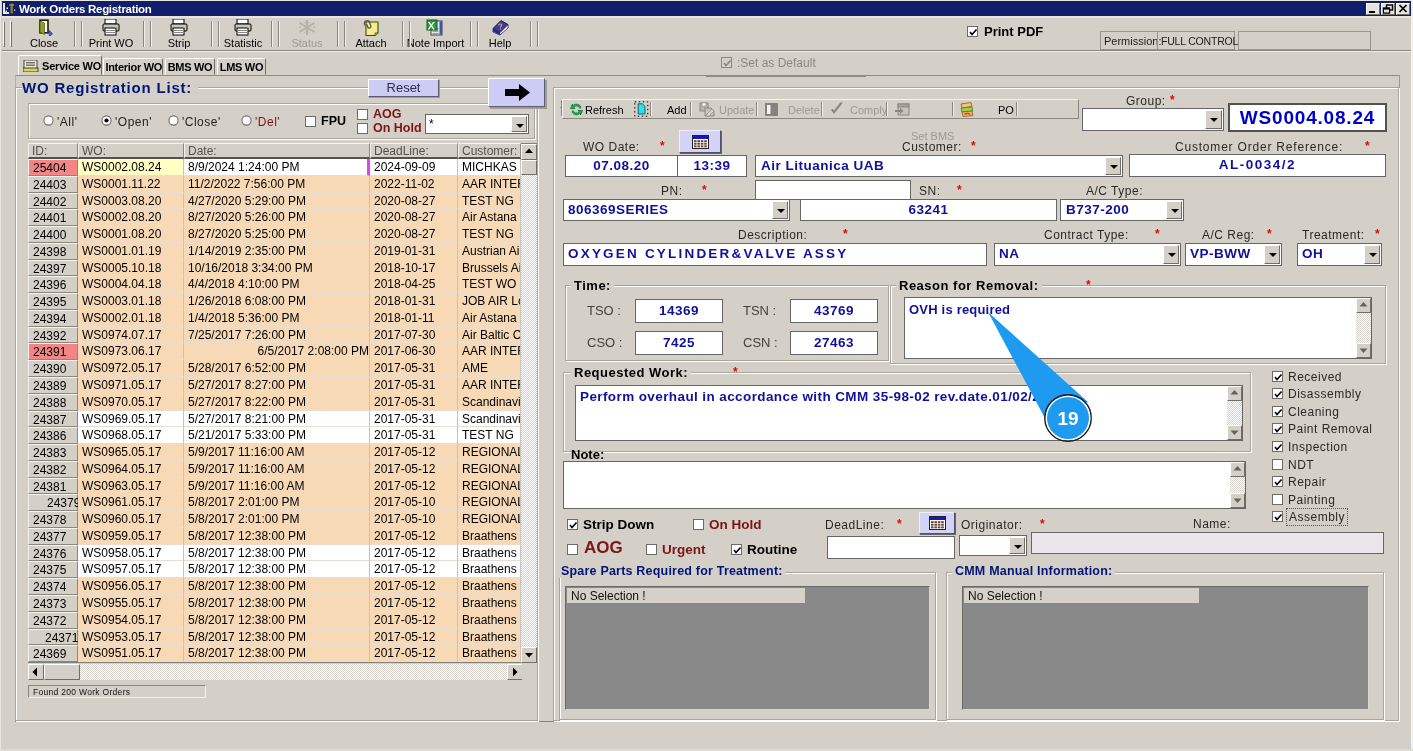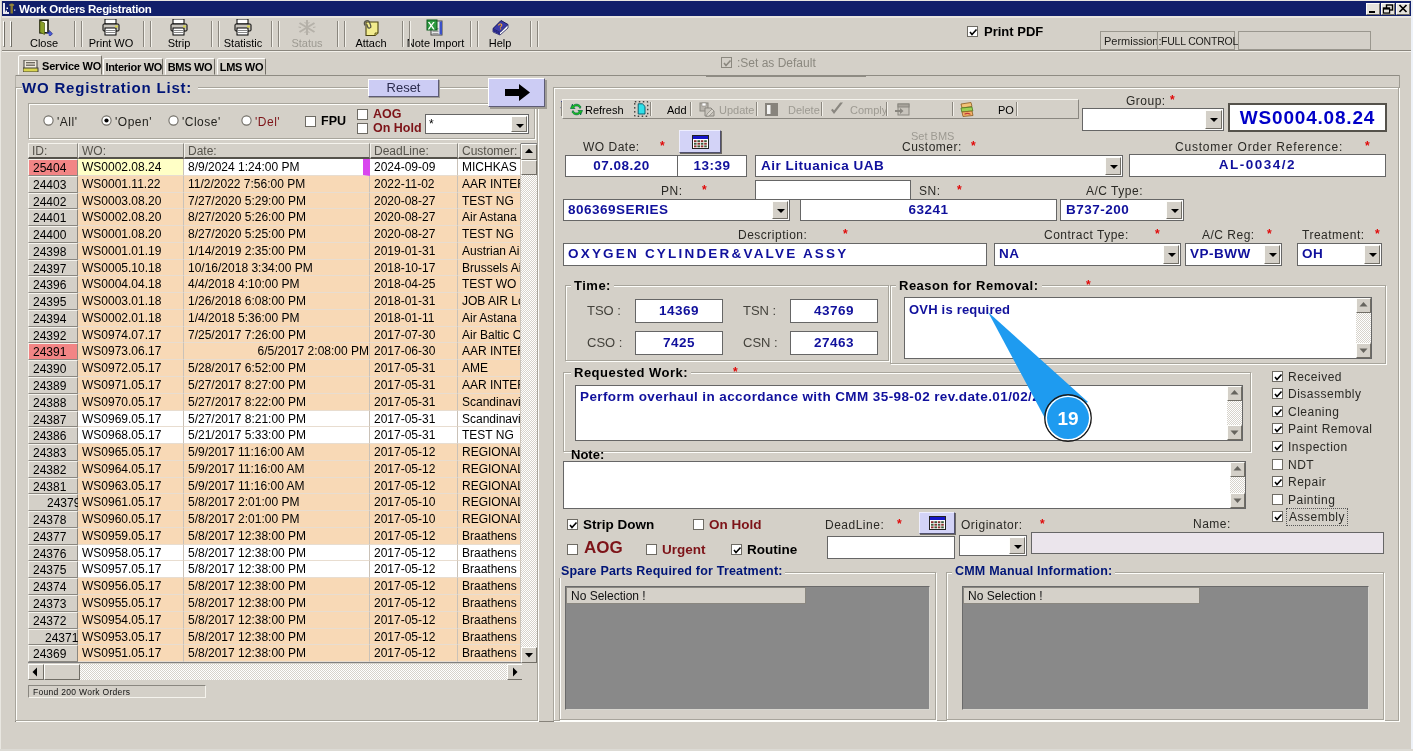--- a/index.html
+++ b/index.html
@@ -244,31 +244,31 @@
 
 <div id="grid"></div>
 <div class="abs" style="left:28px;top:143px;width:509px;height:520px;border:1px solid #808080;background:#fff;"></div>
 <div class="abs" style="left:28px;top:143px;width:50px;height:16px;background:#d4d0c8;border:1px solid;border-color:#f5f3ed #8a8780 #8a8780 #f5f3ed;border-bottom:2px solid #55524b;font-size:12px;color:#55524b;padding:0px 0 0 3px;">ID:</div>
 <div class="abs" style="left:78px;top:143px;width:106px;height:16px;background:#d4d0c8;border:1px solid;border-color:#f5f3ed #8a8780 #8a8780 #f5f3ed;border-bottom:2px solid #55524b;font-size:12px;color:#55524b;padding:0px 0 0 3px;">WO:</div>
 <div class="abs" style="left:184px;top:143px;width:186px;height:16px;background:#d4d0c8;border:1px solid;border-color:#f5f3ed #8a8780 #8a8780 #f5f3ed;border-bottom:2px solid #55524b;font-size:12px;color:#55524b;padding:0px 0 0 3px;">Date:</div>
 <div class="abs" style="left:370px;top:143px;width:88px;height:16px;background:#d4d0c8;border:1px solid;border-color:#f5f3ed #8a8780 #8a8780 #f5f3ed;border-bottom:2px solid #55524b;font-size:12px;color:#55524b;padding:0px 0 0 3px;">DeadLine:</div>
 <div class="abs" style="left:458px;top:143px;width:63px;height:16px;background:#d4d0c8;border:1px solid;border-color:#f5f3ed #8a8780 #8a8780 #f5f3ed;border-bottom:2px solid #55524b;font-size:12px;color:#55524b;padding:0px 0 0 3px;">Customer:</div>
 <div class="abs" style="left:28px;top:159.00px;width:50px;height:16.77px;background:#f28585;border:1px solid;border-color:#f5f3ed #8a8780 #8a8780 #f5f3ed;font-size:12px;color:#000;padding:1px 0 0 4px;">25404</div>
 <div class="abs" style="left:78px;top:159.00px;width:106px;height:16.77px;background:#ffffc6;border-right:1px solid #cac2b8;border-bottom:1px solid #e8ddd0;font-size:12px;color:#000;padding:1px 0 0 4px;overflow:hidden;white-space:nowrap;">WS0002.08.24</div>
-<div class="abs" style="left:184px;top:159.00px;width:186px;height:16.77px;background:#ffffff;border-right:7px solid #d946ef;border-bottom:1px solid #e8ddd0;font-size:12px;color:#000;padding:1px 0 0 4px;overflow:hidden;white-space:nowrap;">8/9/2024 1:24:00 PM</div>
+<div class="abs" style="left:184px;top:159.00px;width:186px;height:16.77px;background:#ffffff;border-right:3px solid #d946ef;border-bottom:1px solid #e8ddd0;font-size:12px;color:#000;padding:1px 0 0 4px;overflow:hidden;white-space:nowrap;">8/9/2024 1:24:00 PM</div>
 <div class="abs" style="left:370px;top:159.00px;width:88px;height:16.77px;background:#ffffff;border-right:1px solid #cac2b8;border-bottom:1px solid #e8ddd0;font-size:12px;color:#000;padding:1px 0 0 4px;overflow:hidden;white-space:nowrap;">2024-09-09</div>
 <div class="abs" style="left:458px;top:159.00px;width:63px;height:16.77px;background:#ffffff;border-right:1px solid #cac2b8;border-bottom:1px solid #e8ddd0;font-size:12px;color:#000;padding:1px 0 0 4px;overflow:hidden;white-space:nowrap;">MICHKAS T</div>
 <div class="abs" style="left:28px;top:175.77px;width:50px;height:16.77px;background:#d4d0c8;border:1px solid;border-color:#f5f3ed #8a8780 #8a8780 #f5f3ed;font-size:12px;color:#000;padding:1px 0 0 4px;">24403</div>
 <div class="abs" style="left:78px;top:175.77px;width:106px;height:16.77px;background:#f8d9b6;border-right:1px solid #cac2b8;border-bottom:1px solid #e8ddd0;font-size:12px;color:#000;padding:1px 0 0 4px;overflow:hidden;white-space:nowrap;">WS0001.11.22</div>
 <div class="abs" style="left:184px;top:175.77px;width:186px;height:16.77px;background:#f8d9b6;border-right:1px solid #cac2b8;border-bottom:1px solid #e8ddd0;font-size:12px;color:#000;padding:1px 0 0 4px;overflow:hidden;white-space:nowrap;">11/2/2022 7:56:00 PM</div>
 <div class="abs" style="left:370px;top:175.77px;width:88px;height:16.77px;background:#f8d9b6;border-right:1px solid #cac2b8;border-bottom:1px solid #e8ddd0;font-size:12px;color:#000;padding:1px 0 0 4px;overflow:hidden;white-space:nowrap;">2022-11-02</div>
 <div class="abs" style="left:458px;top:175.77px;width:63px;height:16.77px;background:#f8d9b6;border-right:1px solid #cac2b8;border-bottom:1px solid #e8ddd0;font-size:12px;color:#000;padding:1px 0 0 4px;overflow:hidden;white-space:nowrap;">AAR INTER</div>
 <div class="abs" style="left:28px;top:192.54px;width:50px;height:16.77px;background:#d4d0c8;border:1px solid;border-color:#f5f3ed #8a8780 #8a8780 #f5f3ed;font-size:12px;color:#000;padding:1px 0 0 4px;">24402</div>
 <div class="abs" style="left:78px;top:192.54px;width:106px;height:16.77px;background:#f8d9b6;border-right:1px solid #cac2b8;border-bottom:1px solid #e8ddd0;font-size:12px;color:#000;padding:1px 0 0 4px;overflow:hidden;white-space:nowrap;">WS0003.08.20</div>
-<div class="abs" style="left:184px;top:192.54px;width:186px;height:16.77px;background:#f8d9b6;border-right:1px solid #cac2b8;border-bottom:1px solid #e8ddd0;font-size:12px;color:#000;padding:1px 0 0 4px;overflow:hidden;white-space:nowrap;">7/27/2020 5:29:00 PM</div>
+<div class="abs" style="left:184px;top:192.54px;width:186px;height:16.77px;background:#f8d9b6;border-right:1px solid #cac2b8;border-bottom:1px solid #e8ddd0;font-size:12px;color:#000;padding:1px 0 0 4px;overflow:hidden;white-space:nowrap;">4/27/2020 5:29:00 PM</div>
 <div class="abs" style="left:370px;top:192.54px;width:88px;height:16.77px;background:#f8d9b6;border-right:1px solid #cac2b8;border-bottom:1px solid #e8ddd0;font-size:12px;color:#000;padding:1px 0 0 4px;overflow:hidden;white-space:nowrap;">2020-08-27</div>
 <div class="abs" style="left:458px;top:192.54px;width:63px;height:16.77px;background:#f8d9b6;border-right:1px solid #cac2b8;border-bottom:1px solid #e8ddd0;font-size:12px;color:#000;padding:1px 0 0 4px;overflow:hidden;white-space:nowrap;">TEST NG</div>
 <div class="abs" style="left:28px;top:209.31px;width:50px;height:16.77px;background:#d4d0c8;border:1px solid;border-color:#f5f3ed #8a8780 #8a8780 #f5f3ed;font-size:12px;color:#000;padding:1px 0 0 4px;">24401</div>
 <div class="abs" style="left:78px;top:209.31px;width:106px;height:16.77px;background:#f8d9b6;border-right:1px solid #cac2b8;border-bottom:1px solid #e8ddd0;font-size:12px;color:#000;padding:1px 0 0 4px;overflow:hidden;white-space:nowrap;">WS0002.08.20</div>
 <div class="abs" style="left:184px;top:209.31px;width:186px;height:16.77px;background:#f8d9b6;border-right:1px solid #cac2b8;border-bottom:1px solid #e8ddd0;font-size:12px;color:#000;padding:1px 0 0 4px;overflow:hidden;white-space:nowrap;">8/27/2020 5:26:00 PM</div>
 <div class="abs" style="left:370px;top:209.31px;width:88px;height:16.77px;background:#f8d9b6;border-right:1px solid #cac2b8;border-bottom:1px solid #e8ddd0;font-size:12px;color:#000;padding:1px 0 0 4px;overflow:hidden;white-space:nowrap;">2020-08-27</div>
 <div class="abs" style="left:458px;top:209.31px;width:63px;height:16.77px;background:#f8d9b6;border-right:1px solid #cac2b8;border-bottom:1px solid #e8ddd0;font-size:12px;color:#000;padding:1px 0 0 4px;overflow:hidden;white-space:nowrap;">Air Astana .</div>
 <div class="abs" style="left:28px;top:226.08px;width:50px;height:16.77px;background:#d4d0c8;border:1px solid;border-color:#f5f3ed #8a8780 #8a8780 #f5f3ed;font-size:12px;color:#000;padding:1px 0 0 4px;">24400</div>
 <div class="abs" style="left:78px;top:226.08px;width:106px;height:16.77px;background:#f8d9b6;border-right:1px solid #cac2b8;border-bottom:1px solid #e8ddd0;font-size:12px;color:#000;padding:1px 0 0 4px;overflow:hidden;white-space:nowrap;">WS0001.08.20</div>
 <div class="abs" style="left:184px;top:226.08px;width:186px;height:16.77px;background:#f8d9b6;border-right:1px solid #cac2b8;border-bottom:1px solid #e8ddd0;font-size:12px;color:#000;padding:1px 0 0 4px;overflow:hidden;white-space:nowrap;">8/27/2020 5:25:00 PM</div>

